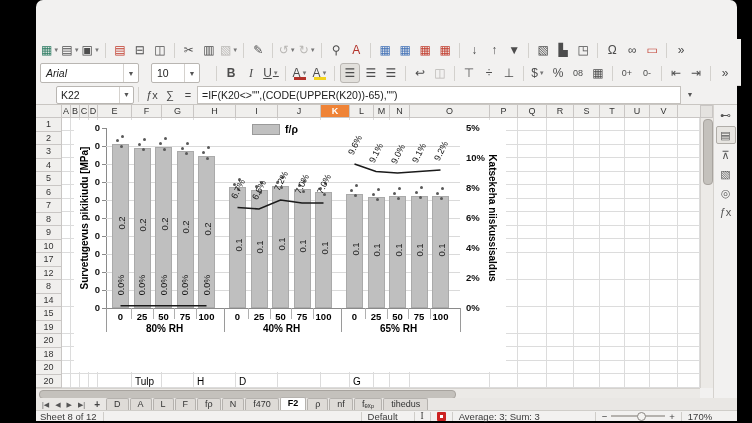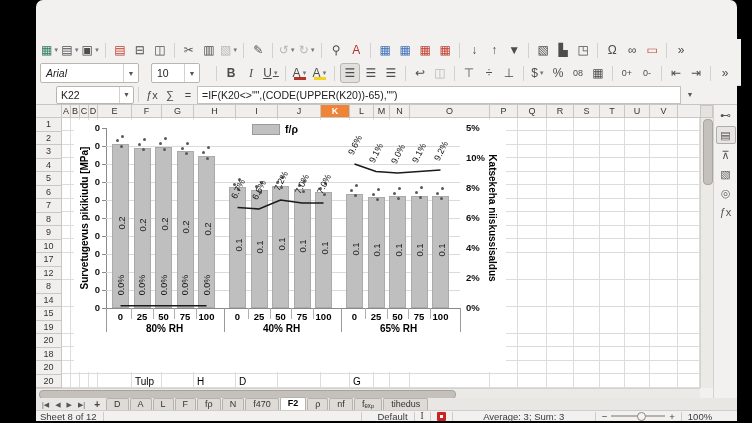--- a/index.html
+++ b/index.html
@@ -603,30 +603,30 @@
         <span class="sheet-tab">fₑₓₚ</span>
         <span class="sheet-tab">tihedus</span>
       </span>
   </div>
 
   <div class="statusbar">
     <span style="margin-left:4px">Sheet 8 of 12</span>
     <span class="sb-sep"></span>
     <span style="width:245px"></span>
     <span class="sb-sep"></span>
-    <span style="width:40px;text-align:right">Default</span>
+    <span style="width:40px;text-align:left">Default</span>
     <span class="sb-sep"></span>
     <span style="font-family:'Liberation Serif',serif">I</span>
     <span class="sb-sep"></span>
     <span class="mod-icon"></span>
     <span class="sb-sep"></span>
-    <span style="width:130px;text-align:center">Average: 3; Sum: 3</span>
+    <span style="width:130px;">Average: 3; Sum: 3</span>
     <span class="sb-sep"></span>
     <span>−</span>
     <span class="zoom-track">
         <span class="zoom-knob"></span>
       </span>
     <span>+</span>
     <span class="sb-sep"></span>
-    <span>100%</span>
+    <span>170%</span>
   </div>
 
 </div>
 
 </body></html>

